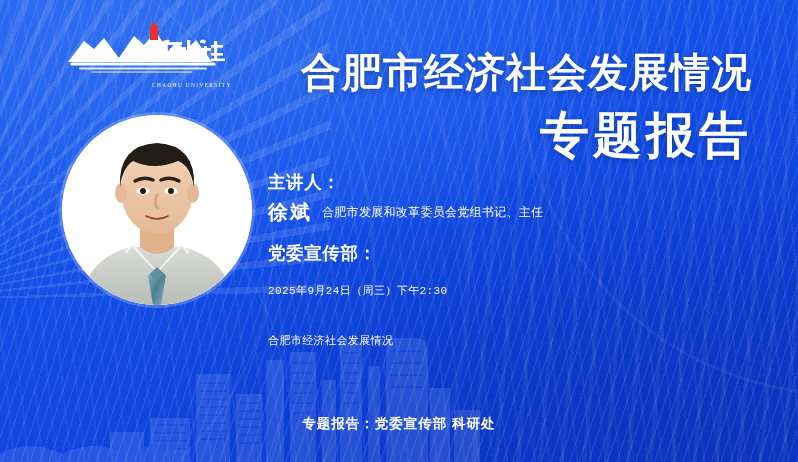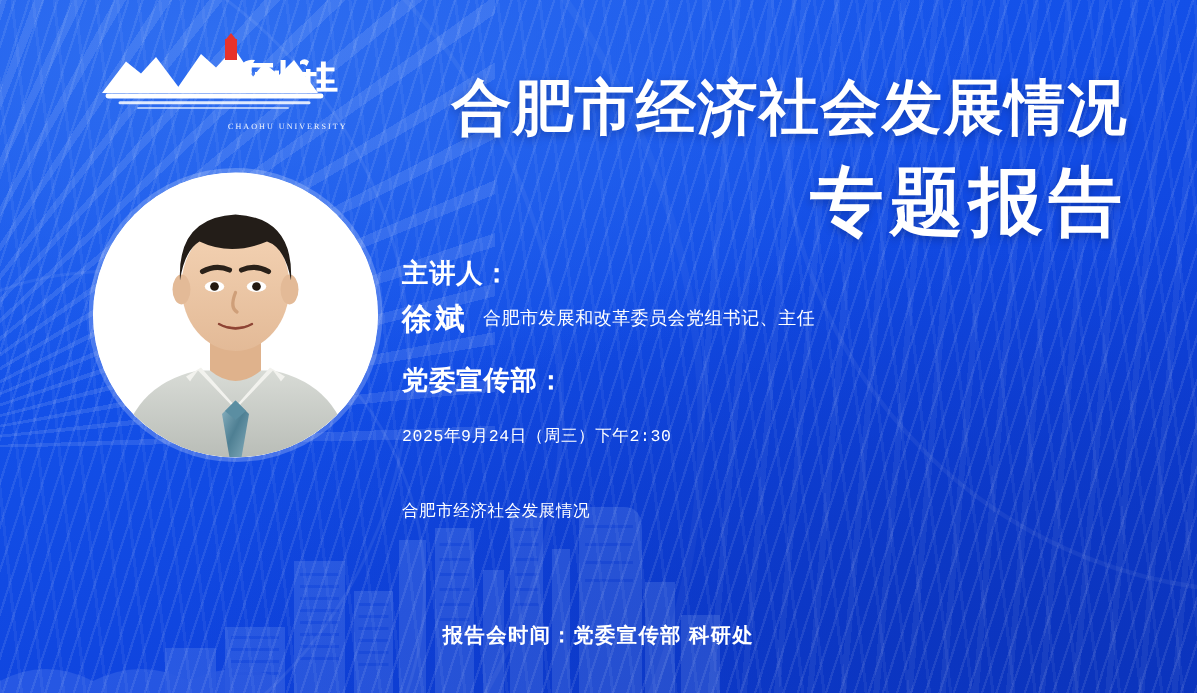--- a/index.html
+++ b/index.html
@@ -306,15 +306,15 @@
     <div class="gap"></div>
 
     <div class="lbl">党委宣传部：</div>
     <div class="val">2025年9月24日（周三）下午2:30</div>
 
     <div class="gap"></div>
 
     <div class="val">合肥市经济社会发展情况</div>
   </div>
 
-  <div class="footer">报告会时间：党委宣传部  科研处</div>
+  <div class="footer">专题报告：党委宣传部  科研处</div>
 
 </div>
 
 </body></html>

